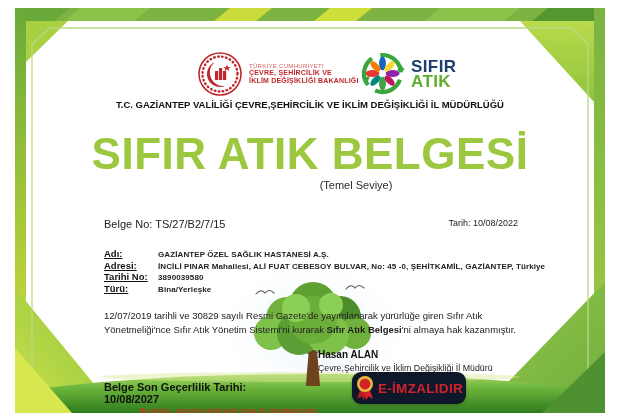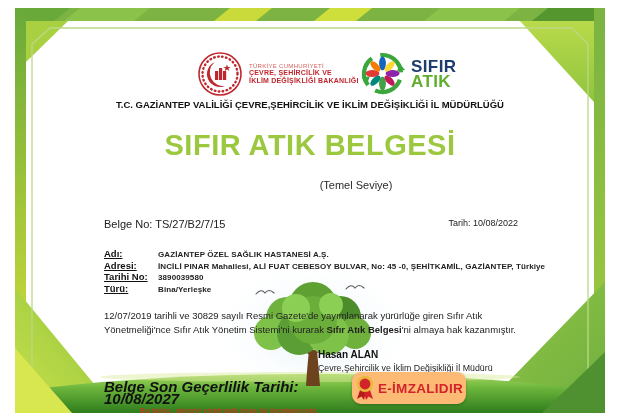--- a/index.html
+++ b/index.html
@@ -16,46 +16,46 @@
   .ministry-text .l1{font-size:6px;color:#d4625f;letter-spacing:.3px;}
   .ministry-text .l2,.ministry-text .l3{font-size:7px;font-weight:bold;color:#c0272d;letter-spacing:.2px;}
   .sifiratik-logo{position:absolute;left:359px;top:42px;display:flex;align-items:center;}
   .sifiratik-text{margin-left:5px;font-weight:bold;font-size:17px;line-height:15px;letter-spacing:.4px;}
   .sifiratik-text .w1{color:#1b3e6f;}
   .sifiratik-text .w2{color:#5fae2d;}
 
   .authority{position:absolute;left:0;top:91px;width:620px;text-align:center;
     font-size:9.5px;font-weight:bold;color:#111;}
   .title{position:absolute;left:0;top:121px;width:620px;text-align:center;
-    font-size:29px;font-weight:bold;color:#9cc83f;letter-spacing:.5px;}
+    font-size:44px;font-weight:bold;color:#9cc83f;letter-spacing:.5px;}
   .subtitle{position:absolute;left:0;top:171px;width:620px;text-align:center;
     font-size:11px;color:#2b2b2b;padding-left:46px;}
 
   .meta-left{position:absolute;left:104px;top:210px;font-size:11px;color:#222;}
   .meta-right{position:absolute;right:102px;top:210px;font-size:9px;color:#222;}
 
   .fields{position:absolute;left:104px;top:240px;}
   .frow{display:flex;align-items:baseline;height:11.5px;}
   .flabel{width:54px;font-size:9.5px;font-weight:bold;color:#111;text-decoration:underline;}
   .fvalue{font-size:8px;font-weight:bold;color:#222;letter-spacing:.1px;}
 
   .body-par{position:absolute;left:104px;top:301px;width:424px;
     font-size:9.5px;line-height:1.5;color:#222;}
   .body-par b{font-weight:bold;}
 
   .signer{position:absolute;left:318px;top:341px;width:175px;text-align:left;}
   .signer-name{font-size:10px;font-weight:bold;color:#111;}
   .signer-title{font-size:8.8px;color:#222;margin-top:3px;}
 
   .ebadge{position:absolute;left:352px;top:364px;width:114px;height:32px;
-    background:#fdba74;border-radius:9px;box-shadow:0 1px 3px rgba(0,0,0,.25);
+    background:#0f172a;border-radius:9px;box-shadow:0 1px 3px rgba(0,0,0,.25);
     display:flex;align-items:center;justify-content:center;}
   .ebadge-text{font-size:13.5px;font-weight:bold;color:#d2232a;letter-spacing:.3px;margin-left:3px;}
 
-  .validity{position:absolute;left:104px;top:373px;font-size:15px;font-weight:bold;color:#111;line-height:12px;font-style:italic;}
+  .validity{position:absolute;left:104px;top:373px;font-size:11px;font-weight:bold;color:#111;line-height:12px;}
   .footer-note{position:absolute;left:140px;top:399px;font-size:7px;font-weight:bold;color:#c5391f;letter-spacing:.2px;}
 </style>
 </head>
 <body>
 
 <div class="page">
 
   <svg class="layer" width="620" height="413" viewBox="0 0 620 413" aria-hidden="true">
     <defs>
       <linearGradient id="gLeft" x1="0" y1="0" x2="0" y2="1">

